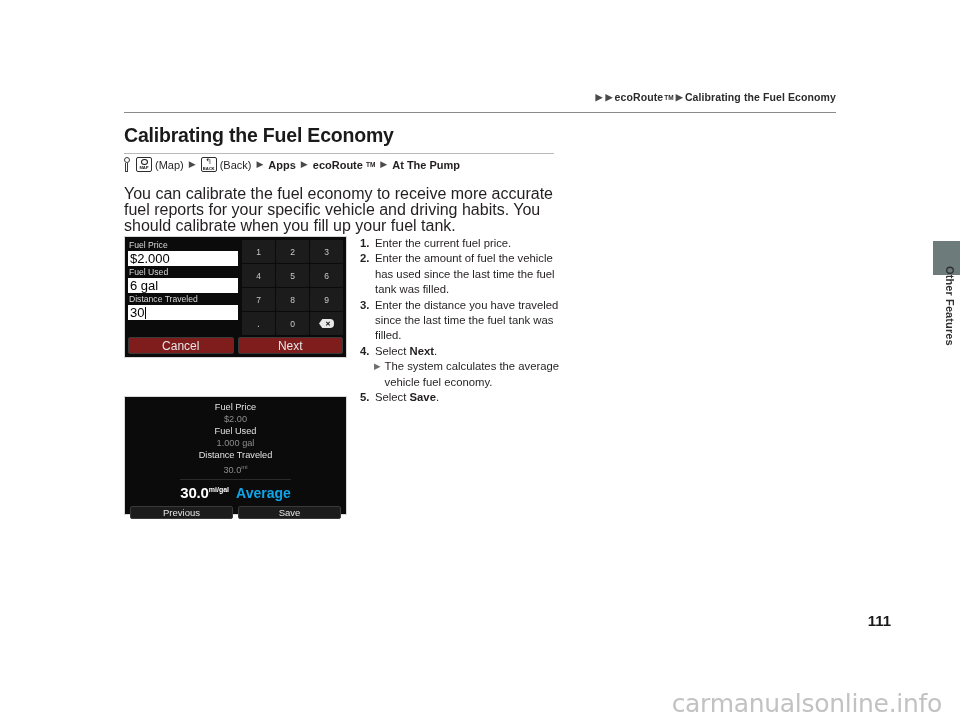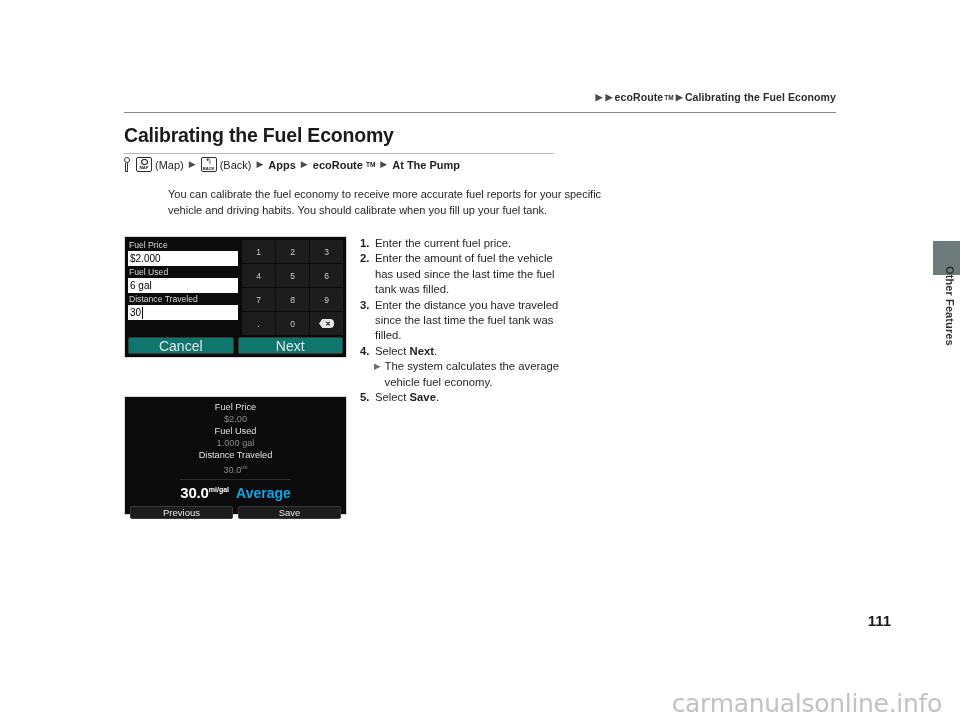--- a/index.html
+++ b/index.html
@@ -144,24 +144,23 @@
     color: #1a1a1a;
     line-height: 1;
   }
 
   
   .body-para {
     position: absolute;
     top: 186px;
     left: 124px;
     width: 436px;
-    font-size: 11px;
+    font-size: 16px;
     line-height: 16.2px;
     color: #231f20;
-    margin-left: 44px;
   }
 
   
   .screen1 {
     position: absolute;
     top: 236px;
     left: 124px;
     width: 223px;
     height: 122px;
     background: #0b0b0b;
@@ -183,21 +182,21 @@
   }
   .fld-label {
     font-size: 8.6px;
     color: #d9d9d9;
     line-height: 11px;
     padding-left: 1px;
   }
   .fld-input {
     background: #ffffff;
     color: #000000;
-    font-size: 10px;
+    font-size: 13px;
     line-height: 15px;
     height: 15px;
     padding: 0 2px;
     margin-bottom: 1px;
     display: flex;
     align-items: center;
     overflow: hidden;
     white-space: nowrap;
   }
   .caret {
@@ -246,25 +245,25 @@
     box-sizing: border-box;
   }
   .s1-bottom {
     display: flex;
     gap: 4px;
     margin-top: 2px;
     height: 17px;
   }
   .s1-btn {
     flex: 1;
-    background: #0f766e;
+    background: #7f1d1d;
     border: 1px solid #3a3a3a;
     border-radius: 2px;
     color: #e6e6e6;
-    font-size: 14px;
+    font-size: 12px;
     display: flex;
     align-items: center;
     justify-content: center;
     box-sizing: border-box;
   }
 
   
   .screen2 {
     position: absolute;
     top: 396px;

